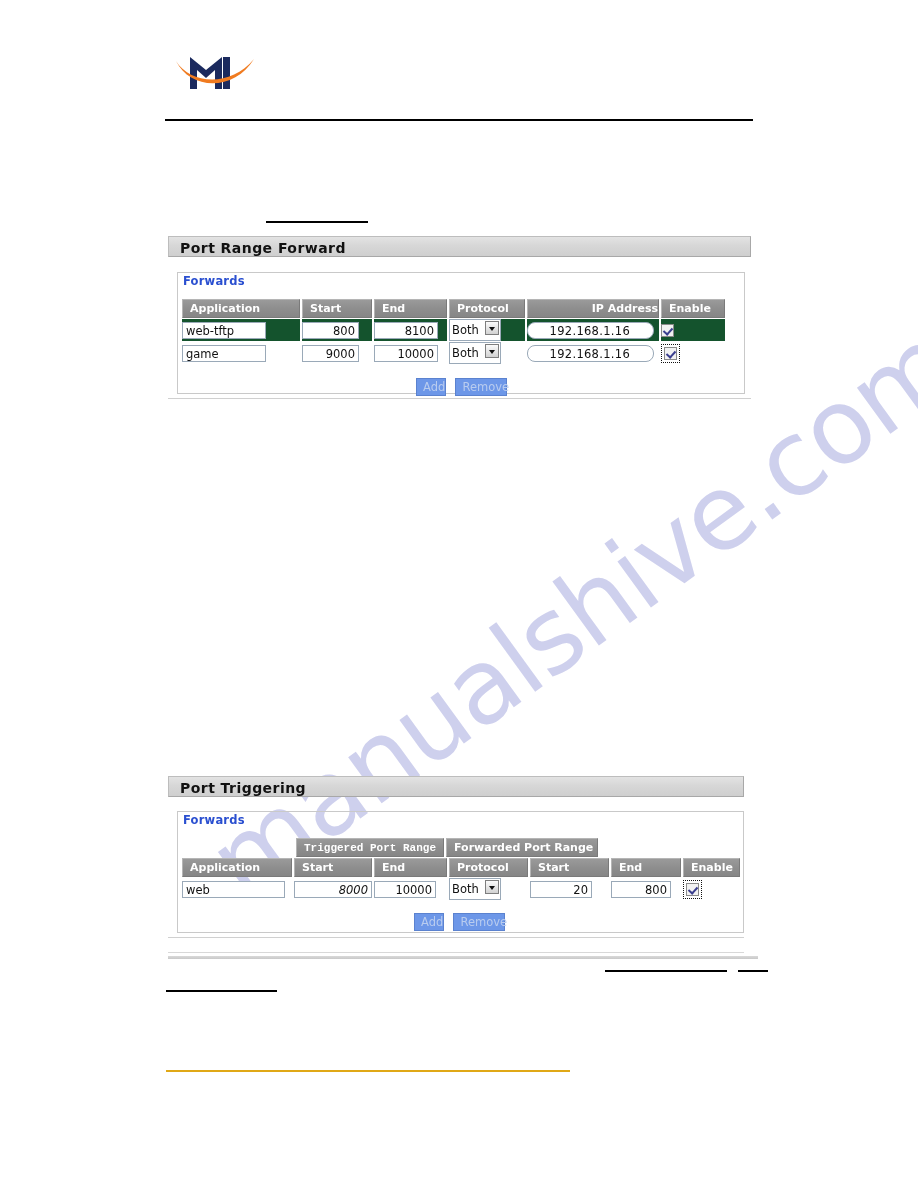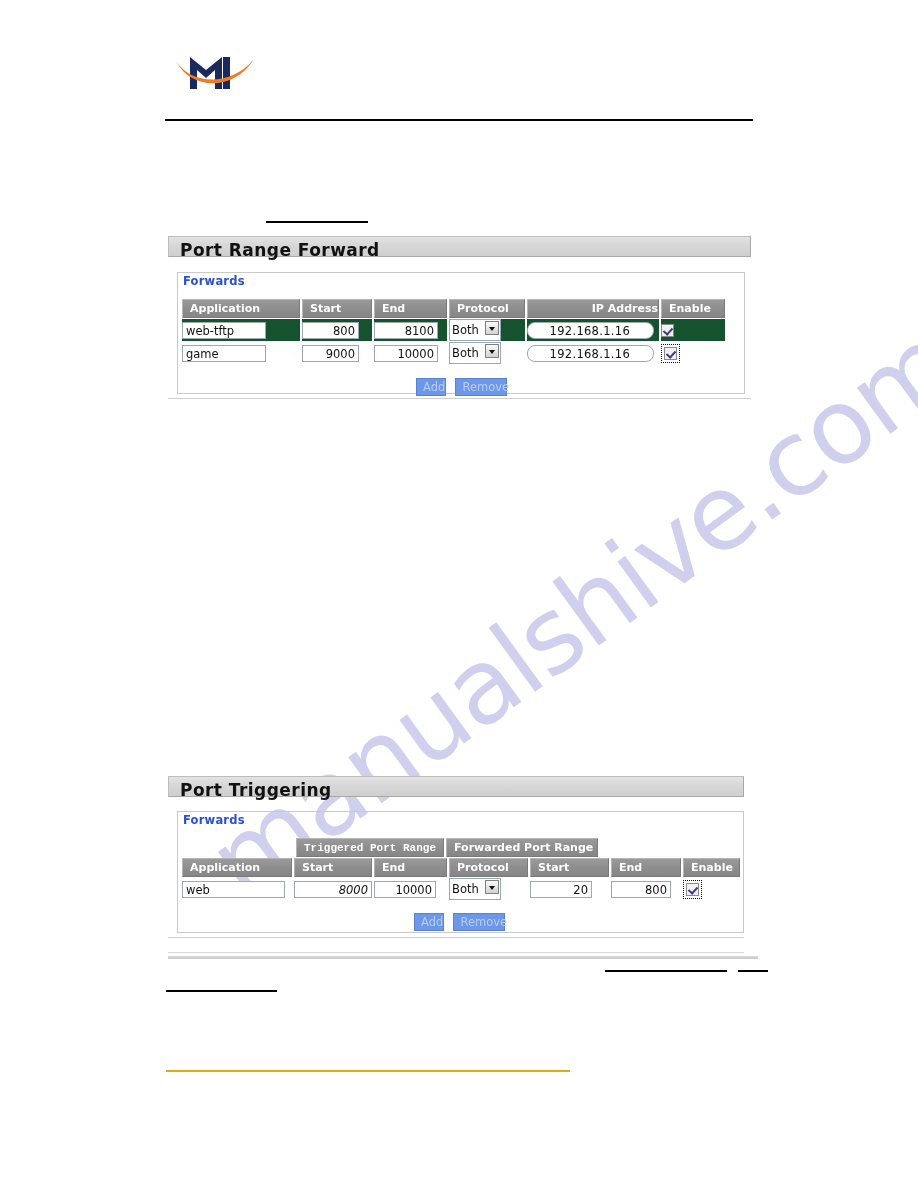--- a/index.html
+++ b/index.html
@@ -53,21 +53,21 @@
     position:absolute;
     height:21px;
     background:linear-gradient(to bottom,#e3e3e3 0%,#d7d7d7 45%,#cfcfcf 100%);
     border:1px solid #bdbdbd;
     border-right-color:#a8a8a8;
     border-bottom-color:#a8a8a8;
     box-sizing:border-box;
   }
   .section-bar span{
     position:absolute;left:11px;top:3px;
-    font-size:17px;font-weight:700;color:#111;
+    font-size:14px;font-weight:700;color:#111;
     letter-spacing:.45px;
     font-family:"DejaVu Sans",sans-serif;
   }
 
   
   .panel{
     position:absolute;
     border:1px solid #cfcfcf;
     background:transparent;
     box-sizing:border-box;

